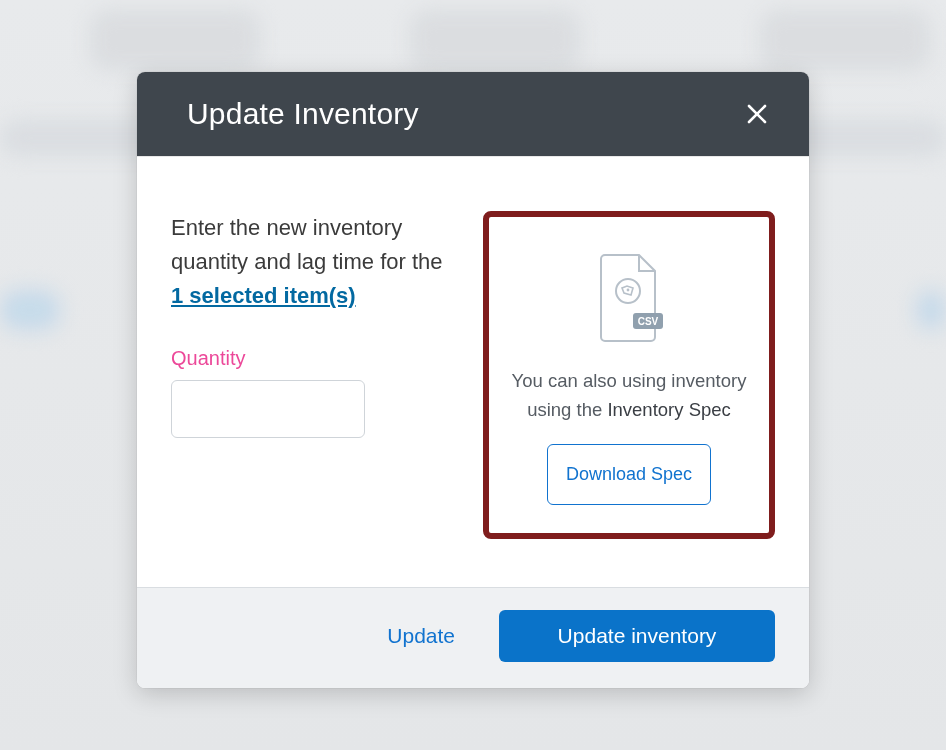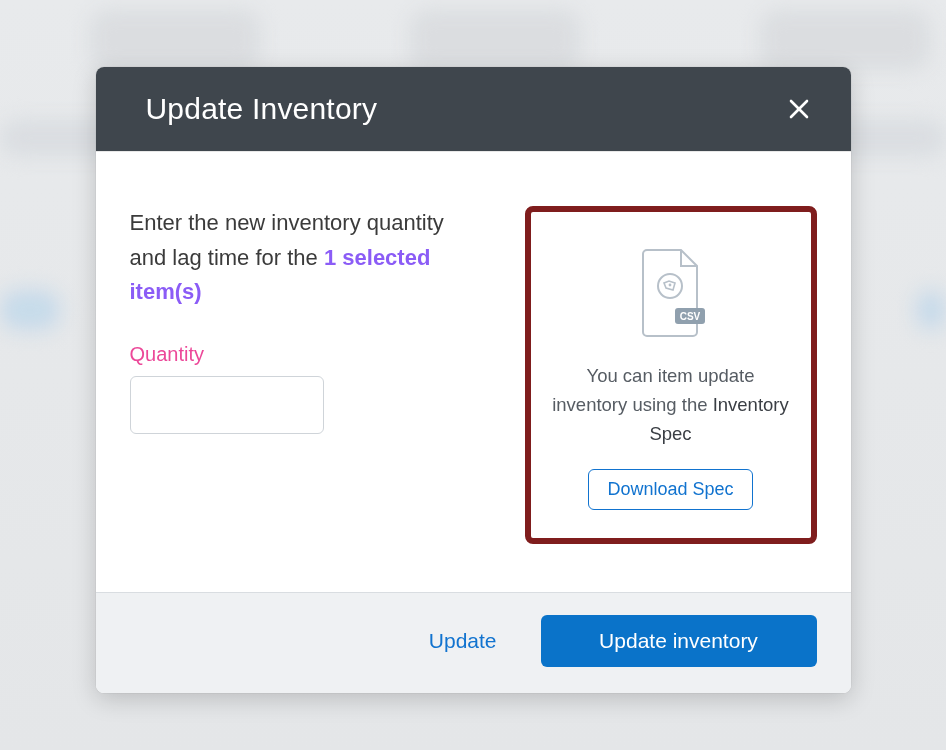--- a/index.html
+++ b/index.html
@@ -36,21 +36,21 @@
     .modal-overlay {
       position: absolute;
       inset: 0;
       background: rgba(0,0,0,0.04);
       display: flex;
       align-items: center;
       justify-content: center;
     }
 
     .modal {
-      width: 755px;
+      width: 672px;
       background: #ffffff;
       border-radius: 8px;
       box-shadow: 0 6px 24px rgba(0,0,0,0.18), 0 0 0 1px rgba(0,0,0,0.03);
       overflow: hidden;
       margin-top: 10px;
     }
 
     .modal-header {
       background: #3f464d;
       color: #ffffff;
@@ -88,21 +88,21 @@
     .left-col {
       flex: 1 1 auto;
     }
     .intro {
       font-size: 22px;
       line-height: 1.55;
       color: #3b3b3b;
       font-weight: 400;
       margin: 0 0 34px 0;
     }
-    .intro .bold { font-weight: 600; color:#8b5cf6; }
+    .intro .bold { font-weight: 600; color:#0369a1;text-decoration:underline; }
 
     .form-label {
       font-size: 20px;
       color: #ec4899;
       margin-bottom: 10px;
     }
     .text-input {
       width: 194px;
       height: 58px;
       border: 1px solid #cfd4d9;
@@ -139,21 +139,21 @@
       margin-bottom: 20px;
     }
     .spec-text .emph { color:#3a3e44; font-weight: 500; }
     .outline-btn {
       display: inline-block;
       border: 1.5px solid #1173cf;
       color: #1173cf;
       background: #fff;
       border-radius: 6px;
       font-size: 18px;
-      padding: 9px 18px;
+      padding: 19px 18px;
       cursor: pointer;
     }
 
     .modal-footer {
       background: #eff1f3;
       border-top: 1px solid #d9dde1;
       display: flex;
       justify-content: flex-end;
       align-items: center;
       gap: 34px;
@@ -224,21 +224,21 @@
             <path d="M12 2 H46 L62 18 V84 A4 4 0 0 1 58 88 H12 A4 4 0 0 1 8 84 V6 A4 4 0 0 1 12 2 Z" fill="#ffffff" stroke="#b7c0c9" stroke-width="2"></path>
             <path d="M46 2 V18 H62" fill="none" stroke="#b7c0c9" stroke-width="2"></path>
             <circle cx="35" cy="38" r="12" fill="none" stroke="#b7c0c9" stroke-width="2"></circle>
             <path d="M31 40 L29 35 L34 33 L40 35 L38 42 Z" fill="none" stroke="#b7c0c9" stroke-width="1.6"></path>
             <circle cx="35" cy="37" r="1.4" fill="#b7c0c9"></circle>
             <rect x="40" y="60" width="30" height="16" rx="3" fill="#90a0ae"></rect>
             <text x="55" y="72" text-anchor="middle" font-family="Arial, sans-serif" font-size="10" font-weight="700" fill="#ffffff">CSV</text>
           </svg>
 
           <div class="spec-text">
-            <span>You can item update inventory using the </span><span class="emph">Inventory Spec</span>
+            <span>You can also using inventory using the </span><span class="emph">Inventory Spec</span>
           </div>
 
           <button class="outline-btn">Download Spec</button>
         </div>
       </div>
 
     </div>
 
     <div class="modal-footer">
       <button class="link-btn">Update</button>

